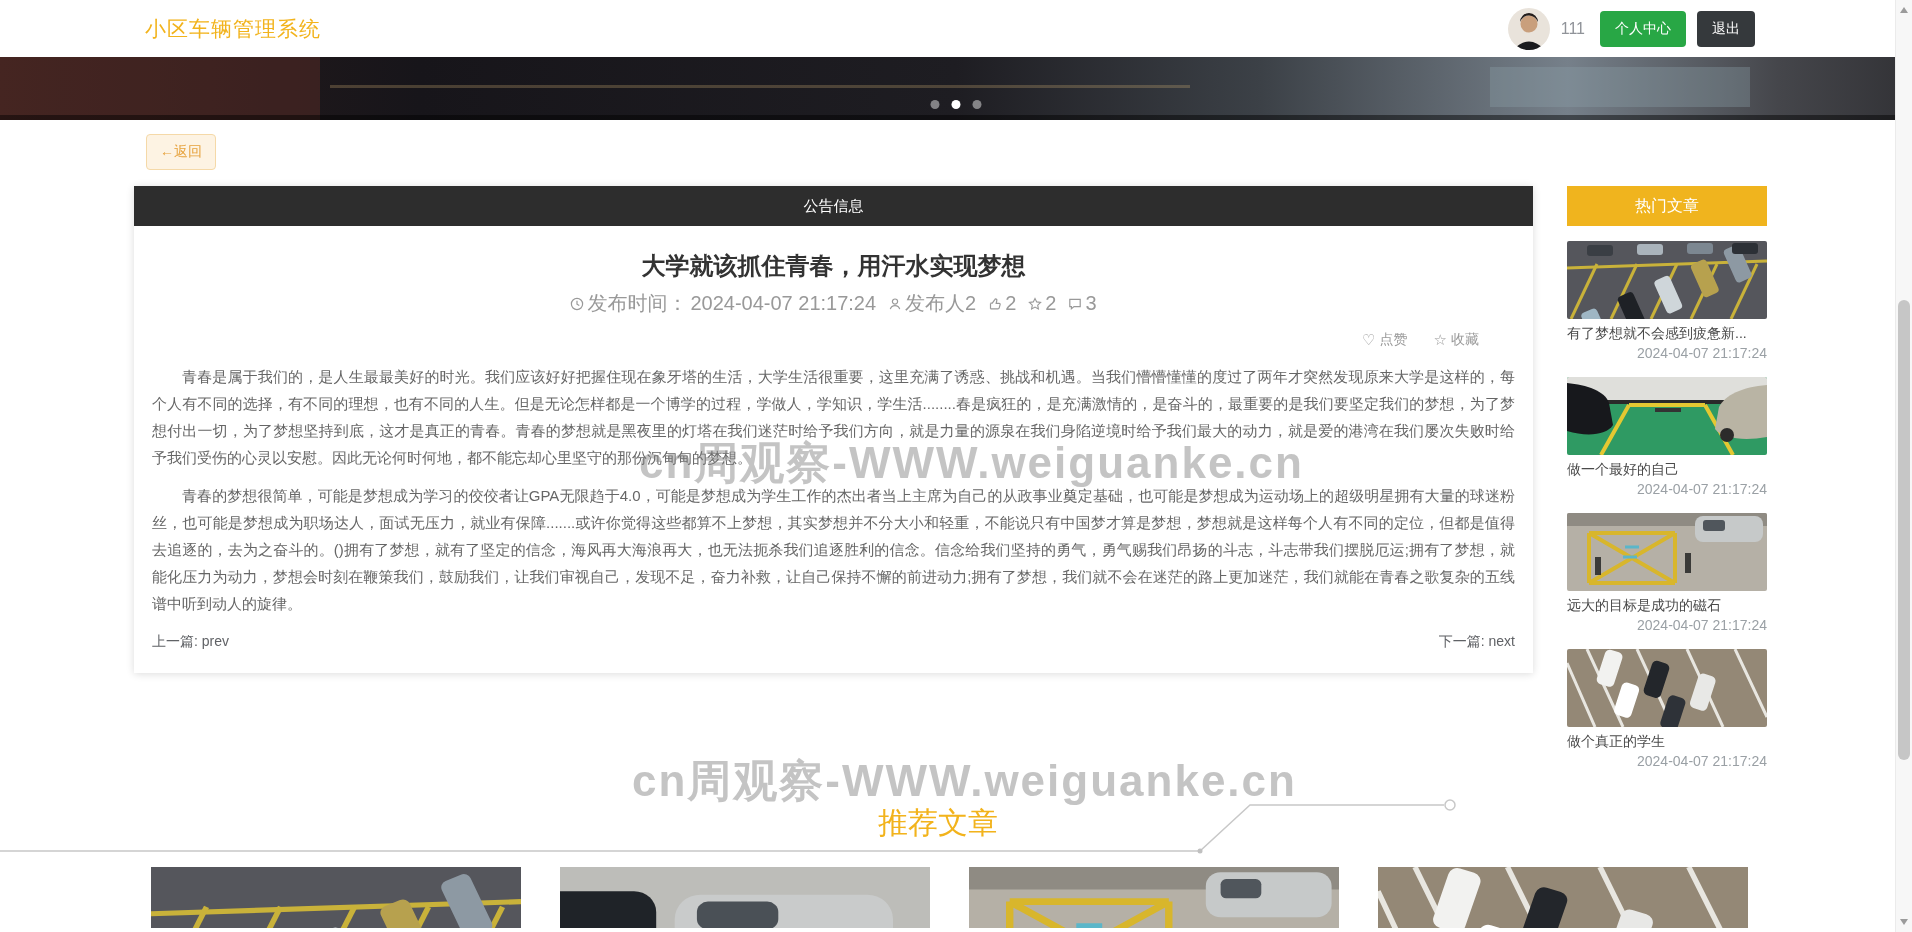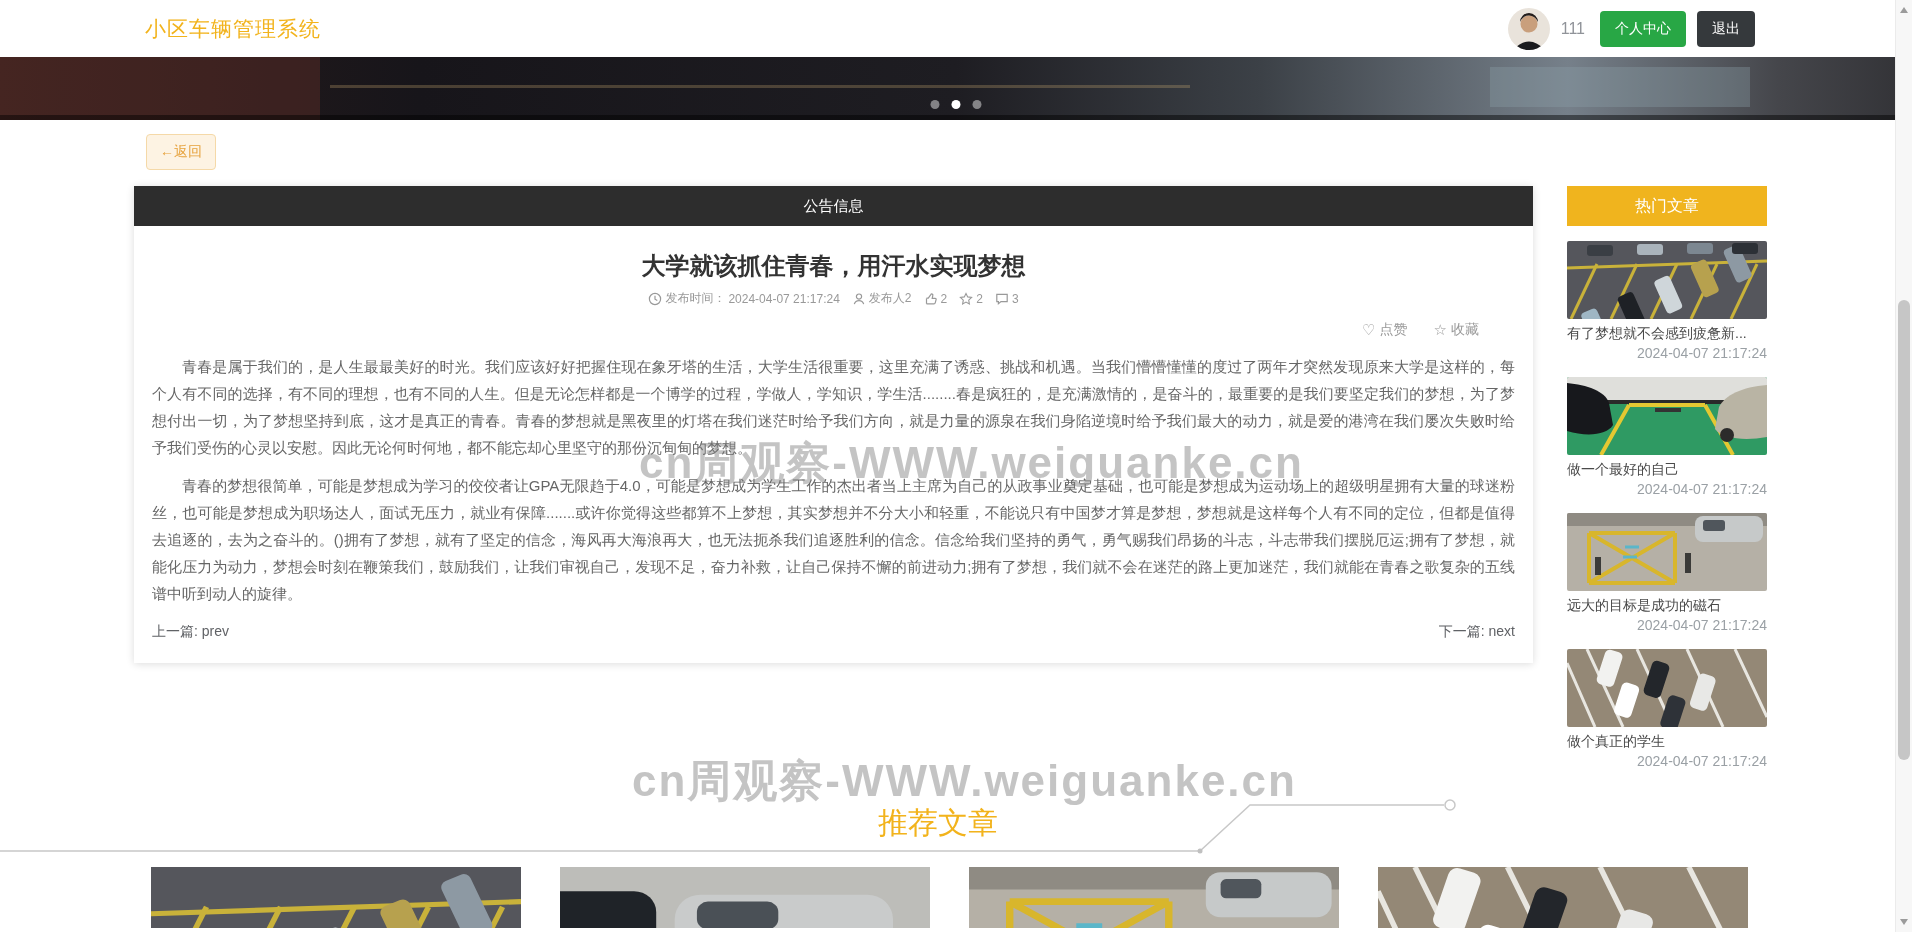--- a/index.html
+++ b/index.html
@@ -32,21 +32,21 @@
     color:#e6a23c; font-size:14px; padding:8px 13px; border-radius:4px; cursor:pointer; }
   .main-row { display:flex; align-items:flex-start; }
 
   .article-card { width:1399px; background:#fff; position:relative;
     box-shadow:0 1px 8px rgba(0,0,0,.14); }
   .panel-header { height:40px; background:#2d2d2d; color:#fff; font-size:15px;
     display:flex; align-items:center; justify-content:center; }
   .article-inner { padding:0 18px; }
   .article-title { text-align:center; font-size:24px; font-weight:600; color:#333; margin-top:24px; }
   .meta { margin-top:8px; display:flex; justify-content:center; align-items:center;
-    gap:12px; color:#999; font-size:12px; }
+    gap:12px; color:#999; font-size:20px; }
   .meta .m-item { display:inline-flex; align-items:center; gap:3px; }
   .meta svg { display:block; }
   .actions { display:flex; justify-content:flex-end; gap:26px; color:#999;
     font-size:14px; margin:14px 36px 0 0; }
   .action { cursor:pointer; display:inline-flex; align-items:center; gap:4px; }
   .glyph { font-size:15px; }
   .paragraphs { margin-top:14px; }
   .paragraphs p { font-size:15px; color:#666; line-height:1.8; text-indent:2em;
     text-align:justify; margin-bottom:11px; }
   .pager { display:flex; justify-content:space-between; font-size:14px; color:#606266;

